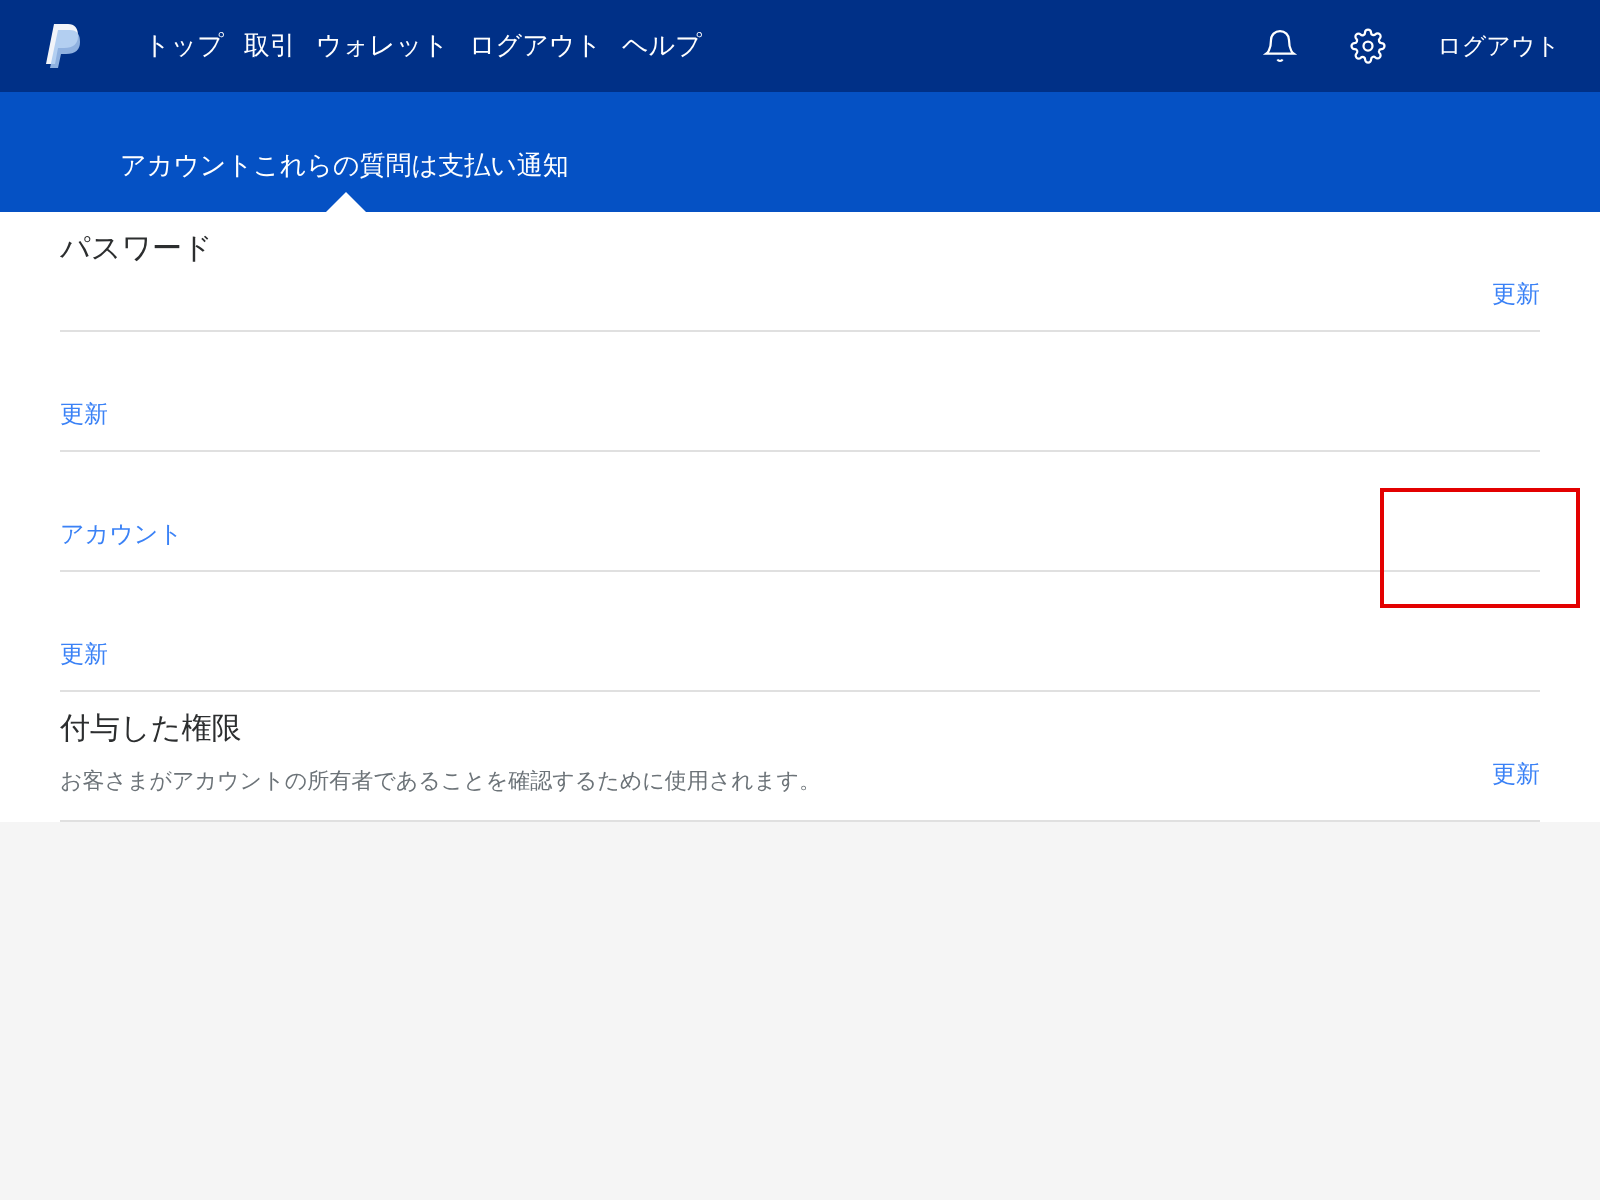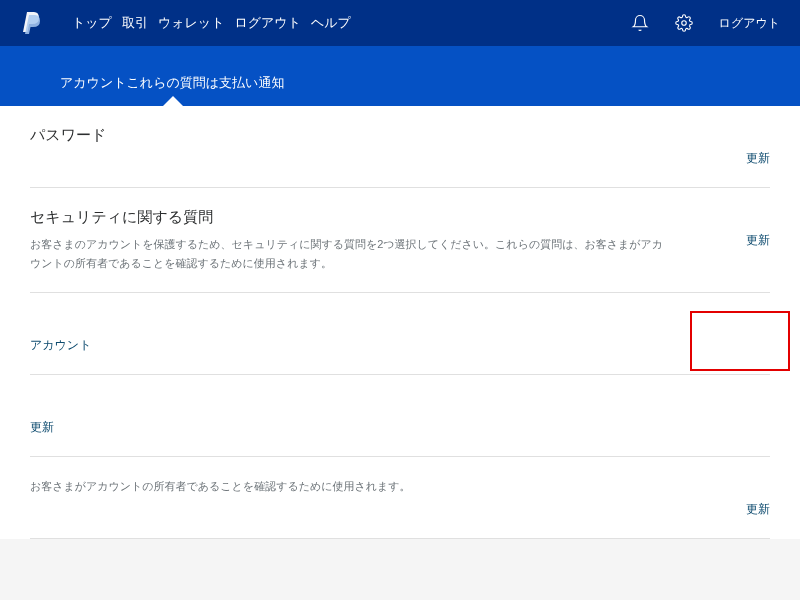--- a/index.html
+++ b/index.html
@@ -81,21 +81,21 @@
       border-left: 10px solid transparent;
       border-right: 10px solid transparent;
       border-bottom: 10px solid #fff;
     }
     .content {
       background: white;
       margin: 0;
       padding: 0 30px;
     }
     .section {
-      padding: 20px 0;
+      padding: 9px 0;
       border-bottom: 1px solid #e0e0e0;
       display: flex;
       justify-content: space-between;
       align-items: flex-start;
     }
     .section-left {
       flex: 1;
       padding-right: 80px;
     }
     .section-title {
@@ -103,21 +103,21 @@
       color: #2c2e2f;
       margin-bottom: 8px;
       font-weight: normal;
     }
     .section-desc {
       font-size: 11px;
       color: #6c7378;
       line-height: 1.7;
     }
     .section-action {
-      color: #0c4a6e;
+      color: #3b82f6;
       font-size: 12px;
       cursor: pointer;
       white-space: nowrap;
       padding-top: 24px;
     }
     .highlight-box {
       position: absolute;
       border: 2px solid #e30000;
       width: 100px;
       height: 60px;
@@ -174,42 +174,39 @@
     <div class="section">
       <div class="section-left">
         <h3 class="section-title">パスワード</h3>
       </div>
       <a class="section-action">更新</a>
     </div>
   </div>
 
   <div class="section-wrapper">
     <div class="section">
+      <a class="section-action">更新</a>
+    </div>
+  </div>
+
+  <div class="section-wrapper">
+    <div class="section">
+      <a class="section-action">アカウント</a>
+    </div>
+    <div class="highlight-box" style="right:-20px; top:18px;"></div>
+  </div>
+
+  <div class="section-wrapper">
+    <div class="section">
+      <a class="section-action">更新</a>
+    </div>
+  </div>
+
+  <div class="section-wrapper">
+    <div class="section">
       <div class="section-left">
-        <h3 class="section-title">セキュリティに関する質問</h3>
-        <p class="section-desc">お客さまのアカウントを保護するため、セキュリティに関する質問を2つ選択してください。これらの質問は、お客さまがアカウントの所有者であることを確認するために使用されます。</p>
-      </div>
-      <a class="section-action">更新</a>
-    </div>
-  </div>
-
-  <div class="section-wrapper">
-    <div class="section">
-      <a class="section-action">アカウント</a>
-    </div>
-    <div class="highlight-box" style="right:-20px; top:18px;"></div>
-  </div>
-
-  <div class="section-wrapper">
-    <div class="section">
-      <a class="section-action">更新</a>
-    </div>
-  </div>
-
-  <div class="section-wrapper">
-    <div class="section">
-      <div class="section-left">
+        <h3 class="section-title">付与した権限</h3>
         <p class="section-desc">お客さまがアカウントの所有者であることを確認するために使用されます。</p>
       </div>
       <a class="section-action">更新</a>
     </div>
   </div>
 </div>
 
 </body></html>

